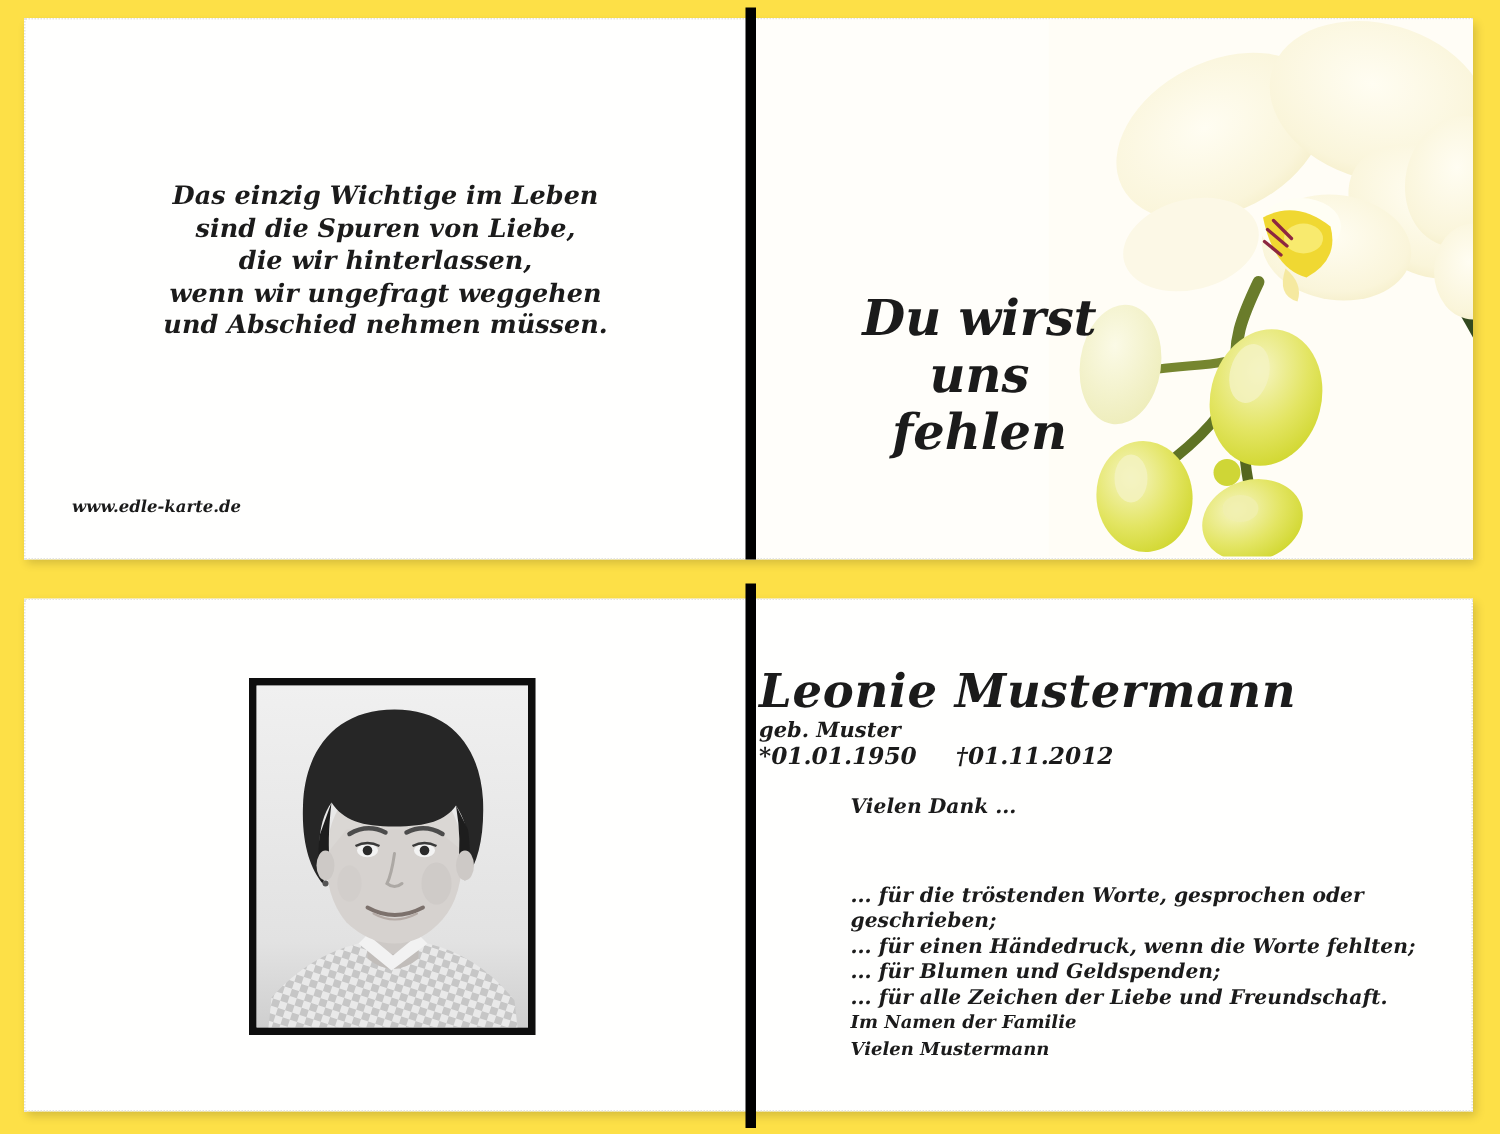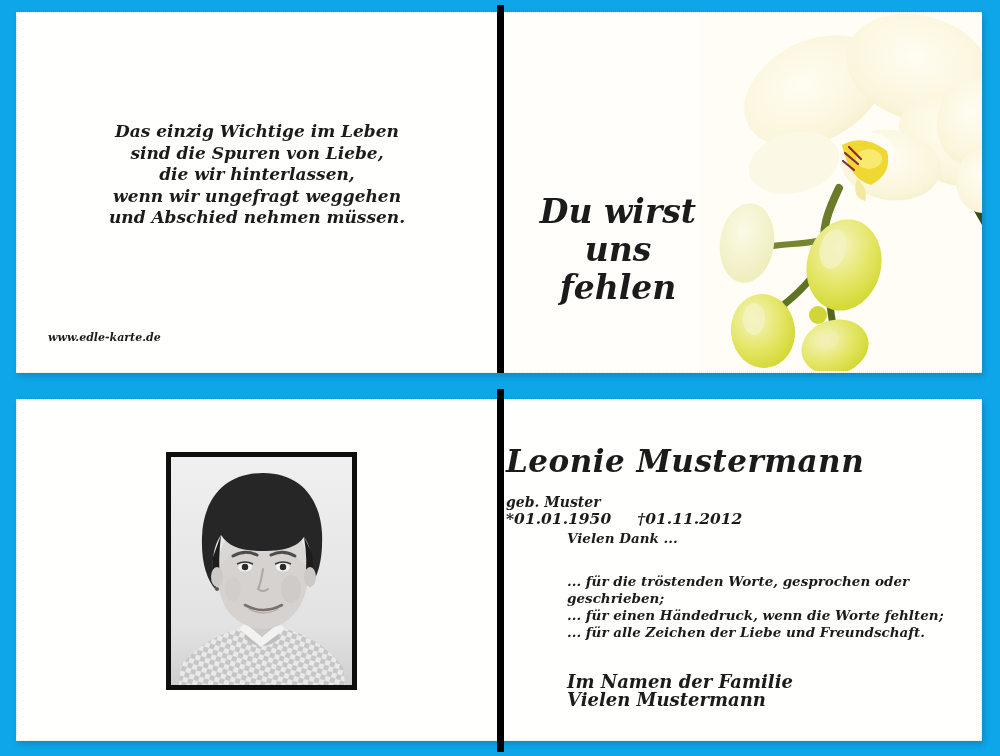--- a/index.html
+++ b/index.html
@@ -1,19 +1,19 @@
 <!DOCTYPE html>
 <html><head>
 <meta charset="utf-8">
 <style>
   * { margin:0; padding:0; box-sizing:border-box; }
   html,body { background:#ffffff; }
   #canvas {
     position:relative; width:1000px; height:756px;
-    background:#0ea5e9; overflow:hidden;
+    background:#fde047; overflow:hidden;
     font-family:"DejaVu Serif", serif;
     color:#1b1b1b;
   }
   .card {
     position:absolute; background:#fffffe;
     border:1px dotted #e4e4e0;
     box-shadow:2px 3px 6px rgba(0,0,0,.16);
   }
   #card-top    { left:16px; top:12px;  width:966px; height:361px; }
   #card-bottom { left:16px; top:399px; width:966px; height:342px; }
@@ -34,54 +34,54 @@
     font-style:italic; font-weight:bold; font-size:11px;
   }
 
   
   #cover-photo {
     position:absolute; left:504px; top:13px; width:478px; height:359px;
     background:#fffefa; overflow:hidden; z-index:2;
   }
   #orchid-svg { position:absolute; right:0; top:0; }
   #cover-title {
-    position:absolute; left:533px; top:193px; width:170px;
+    position:absolute; left:568px; top:193px; width:170px;
     text-align:center; z-index:4;
     font-style:italic; font-weight:bold;
     font-size:33px; line-height:38px;
   }
 
   
   #portrait-frame {
     position:absolute; left:166px; top:452px;
     width:191px; height:238px;
     border:5px solid #0e0e0e; background:#e8e8e8; z-index:3;
   }
 
   
   #name-block {
     position:absolute; left:506px; top:443px; width:477px;
     text-align:left; z-index:3;
     font-style:italic; font-weight:bold;
   }
   #deceased-name { font-size:31px; line-height:36px; letter-spacing:.5px; }
-  #birth-name    { font-size:14px; line-height:16px; margin-top:15px; }
+  #birth-name    { font-size:14px; line-height:16px; margin-top:0; }
   #dates-line    { font-size:15.5px; line-height:18px; margin-top:0; }
   #dates-line .date-gap { display:inline-block; width:26px; }
 
   #thanks-block {
     position:absolute; left:567px; top:530px; width:390px; z-index:3;
     font-style:italic; font-weight:bold;
     font-size:13.5px; line-height:17px;
   }
-  #thanks-intro { margin-bottom:26px; }
+  #thanks-intro { margin-bottom:42px; }
   #closing-block {
     position:absolute; left:567px; top:673px; width:300px; z-index:3;
     font-style:italic; font-weight:bold;
-    font-size:18px; line-height:17.5px;
+    font-size:12px; line-height:17.5px;
   }
 </style>
 </head>
 <body>
 
 <div id="canvas">
 
   <div class="card" id="card-top"></div>
   <div class="fold-line" id="fold-top"></div>
 
@@ -217,20 +217,21 @@
     <div id="birth-name">geb. Muster</div>
     <div id="dates-line">
       <span>*01.01.1950</span><span class="date-gap"></span><span>†01.11.2012</span>
     </div>
   </div>
 
   <div id="thanks-block">
     <div id="thanks-intro">Vielen Dank ...</div>
     <div>... für die tröstenden Worte, gesprochen oder geschrieben;</div>
     <div>... für einen Händedruck, wenn die Worte fehlten;</div>
+    <div>... für Blumen und Geldspenden;</div>
     <div>... für alle Zeichen der Liebe und Freundschaft.</div>
   </div>
 
   <div id="closing-block">
     <div>Im Namen der Familie</div>
     <div>Vielen Mustermann</div>
   </div>
 
 </div>
 

